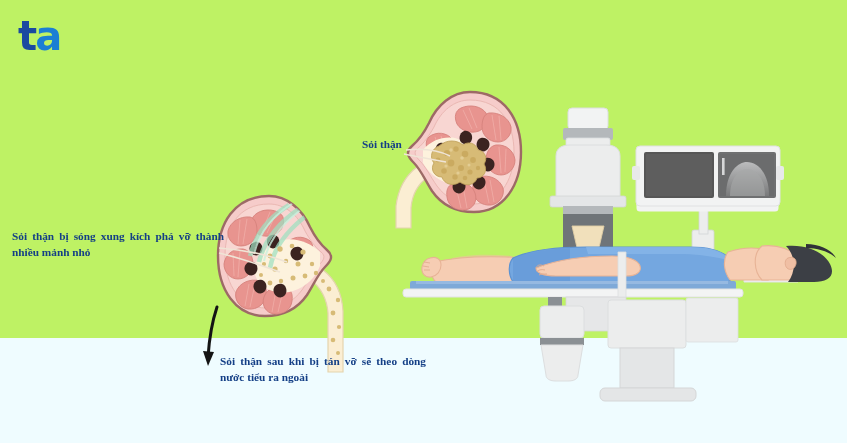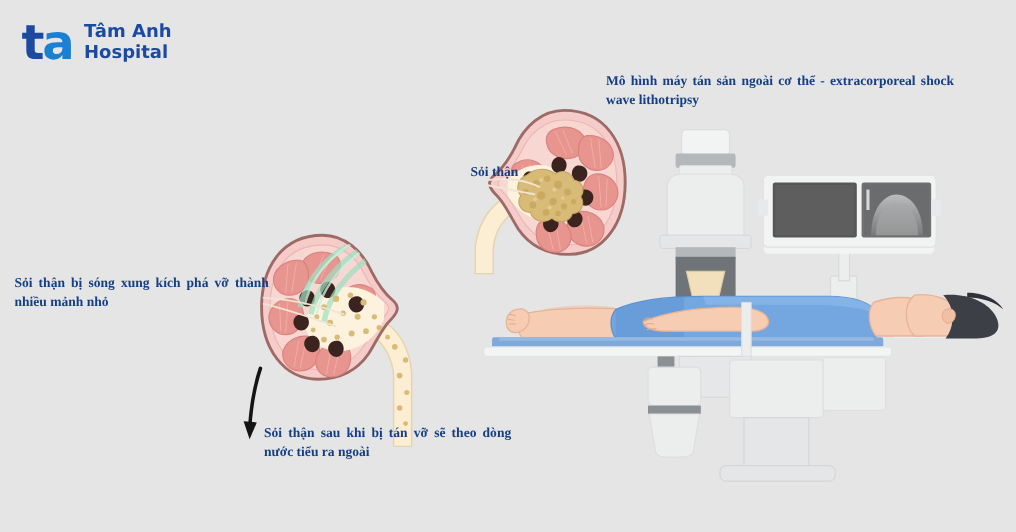--- a/index.html
+++ b/index.html
@@ -12,22 +12,22 @@
     background: #effcff;
     font-family: "Liberation Serif", serif;
     overflow: hidden;
     position: relative;
   }
   #stage {
     position: absolute;
     left: 0;
     top: 0;
     width: 847px;
-    height: 443px;
-    background: #e5e5e5;
+    height: 338px;
+    background: #bef264;
   }
   .abs { position: absolute; }
 
   
   #logo {
     left: 18px;
     top: 14px;
     width: 140px;
     height: 50px;
   }
@@ -66,21 +66,21 @@
   }
   #title-machine {
     left: 505px;
     top: 60px;
     width: 290px;
   }
   #label-stone {
     left: 362px;
     top: 136px;
     width: 70px;
-    text-align: right;
+    text-align: left;
   }
   #label-broken {
     left: 12px;
     top: 228px;
     width: 212px;
   }
   #label-flushed {
     left: 220px;
     top: 353px;
     width: 206px;
@@ -88,24 +88,20 @@
 
   svg { display: block; }
 </style>
 </head>
 <body>
 
 <div id="stage">
 
   <div id="logo" class="abs">
     <div id="logo-mark"><span class="t">t</span><span class="a">a</span></div>
-    <div id="logo-words">
-      <div>Tâm Anh</div>
-      <div class="w2">Hospital</div>
-    </div>
   </div>
 
   <svg class="abs" style="left:0;top:0" width="847" height="443" viewBox="0 0 847 443">
     <defs>
       <linearGradient id="usFan" x1="0" y1="0" x2="0" y2="1">
         <stop offset="0%" stop-color="#c9cacb"></stop>
         <stop offset="100%" stop-color="#7c7d7e"></stop>
       </linearGradient>
       <linearGradient id="cushionG" x1="0" y1="0" x2="0" y2="1">
         <stop offset="0%" stop-color="#b9ecd8"></stop>
@@ -421,21 +417,20 @@
 
       <rect x="608" y="300" width="78" height="48" rx="3" fill="#eceded" stroke="#dcdedf" stroke-width="1"></rect>
       <rect x="620" y="348" width="54" height="40" fill="#e4e6e7" stroke="#d5d6d7" stroke-width="1"></rect>
       <path d="M618 252 L626 252 L626 297 L618 297 Z" fill="#eceded" stroke="#dcdedf" stroke-width="0.8"></path>
       <rect x="600" y="388" width="96" height="13" rx="5" fill="#e4e6e7" stroke="#d5d6d7" stroke-width="1"></rect>
 
       <rect x="686" y="298" width="52" height="44" rx="2" fill="#eceded" stroke="#dcdedf" stroke-width="0.8"></rect>
     </g>
   </svg>
 
-  <div id="title-machine" class="abs caption">Mô hình máy tán sản ngoài cơ thể - extracorporeal shock wave lithotripsy</div>
 
   <div id="label-stone" class="abs caption">Sỏi thận</div>
 
   <div id="label-flushed" class="abs caption">Sỏi thận sau khi bị tán vỡ sẽ theo dòng nước tiểu ra ngoài</div>
 
   <div id="label-broken" class="abs caption">Sỏi thận bị sóng xung kích phá vỡ thành nhiều mảnh nhỏ</div>
 
 </div>
 
 </body></html>

